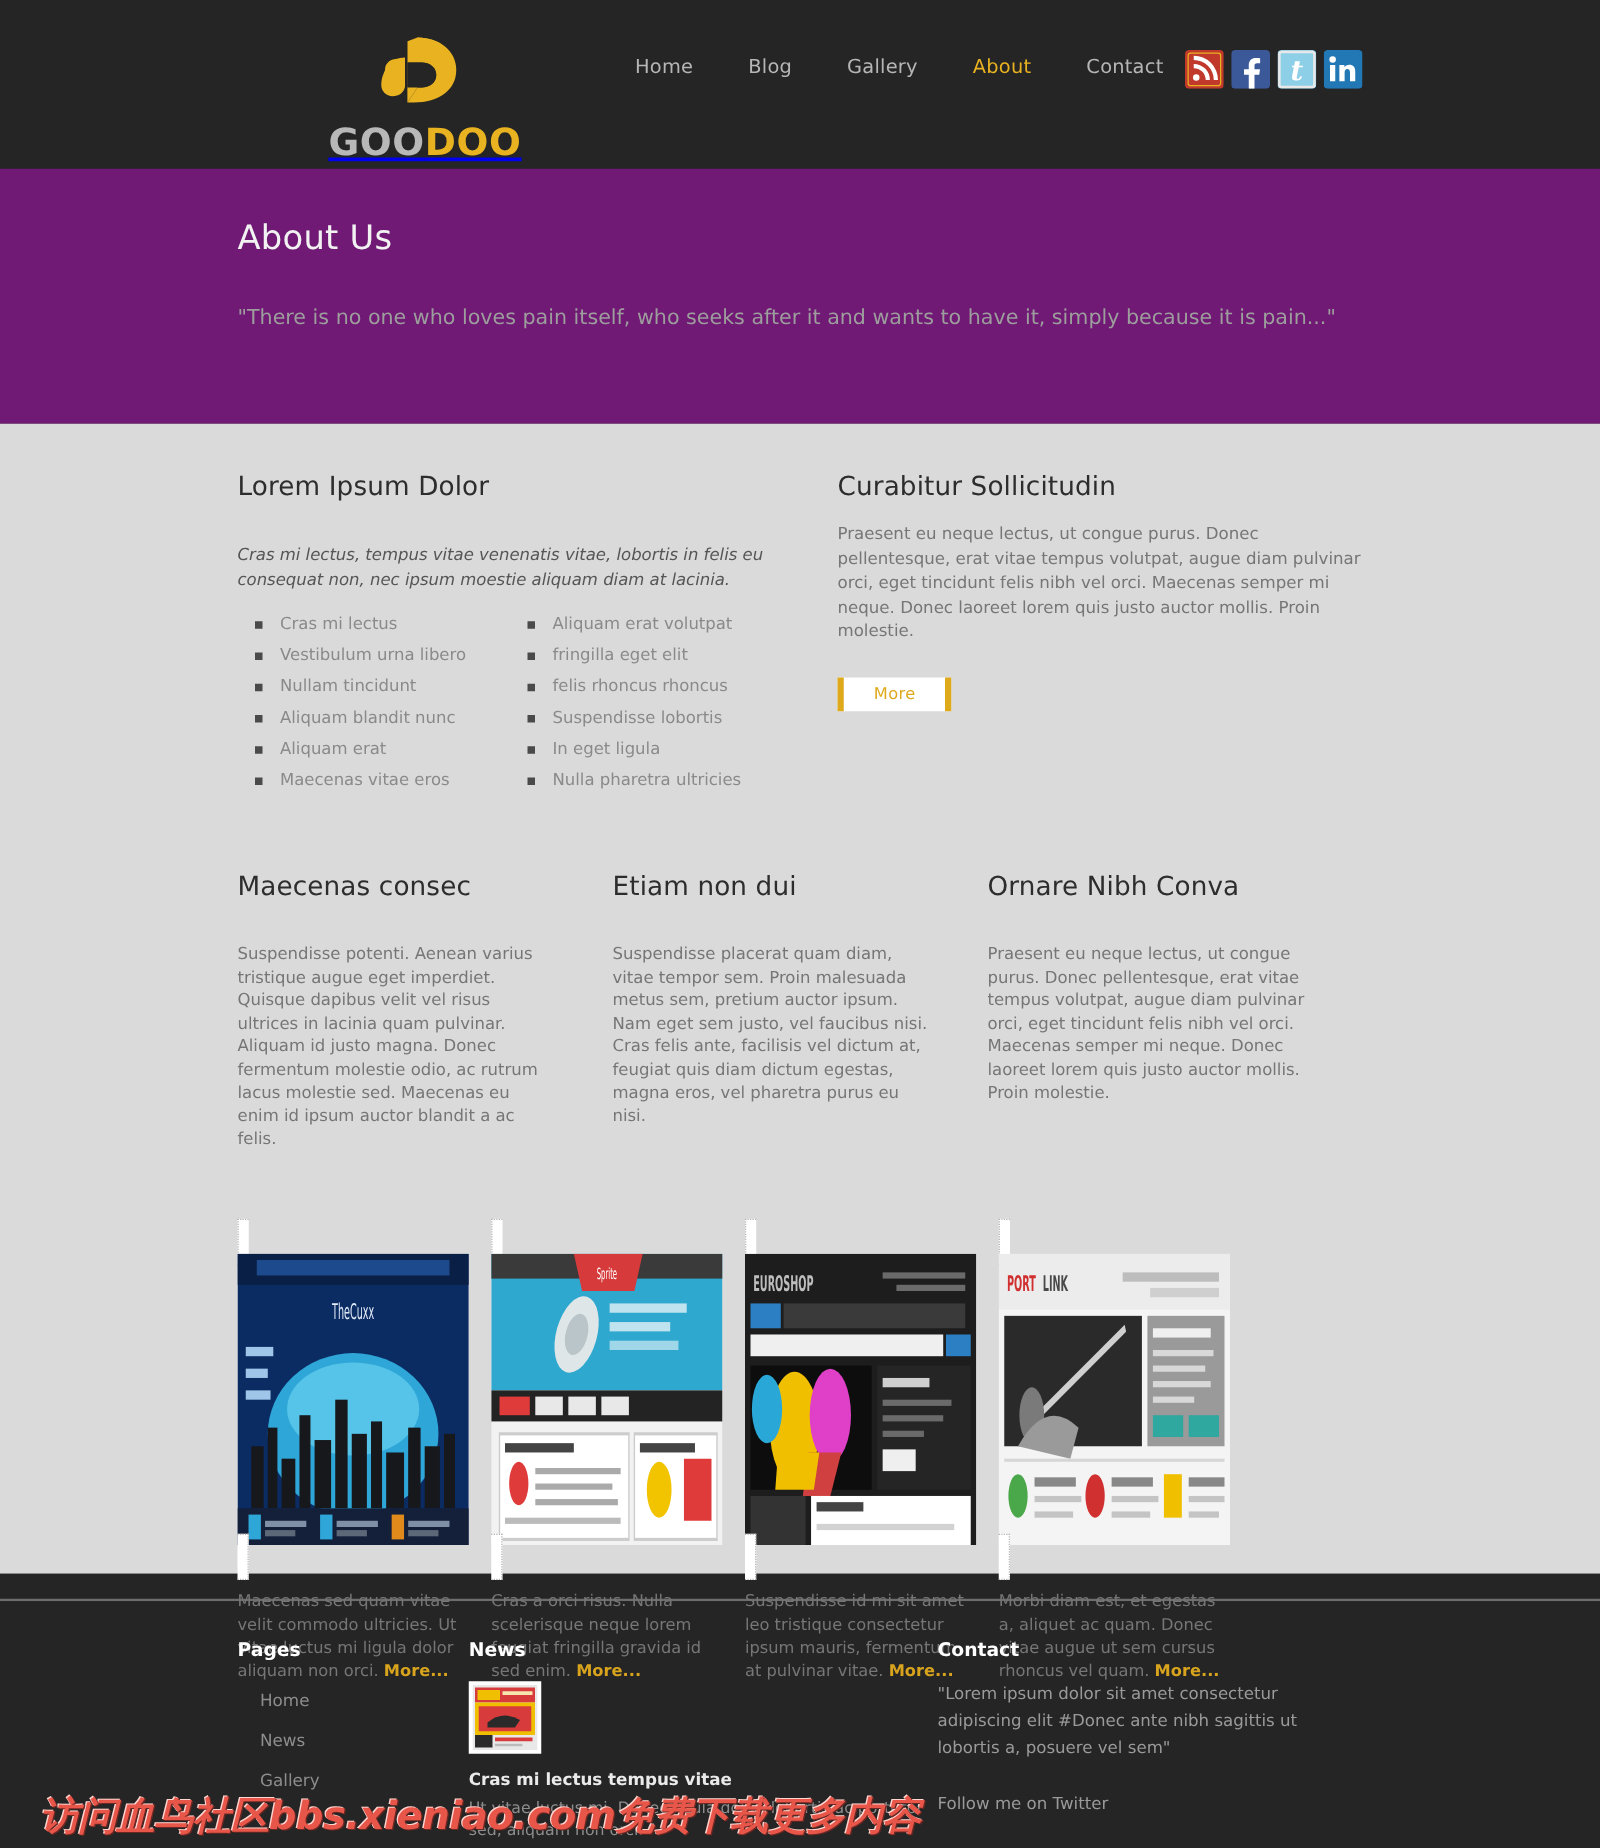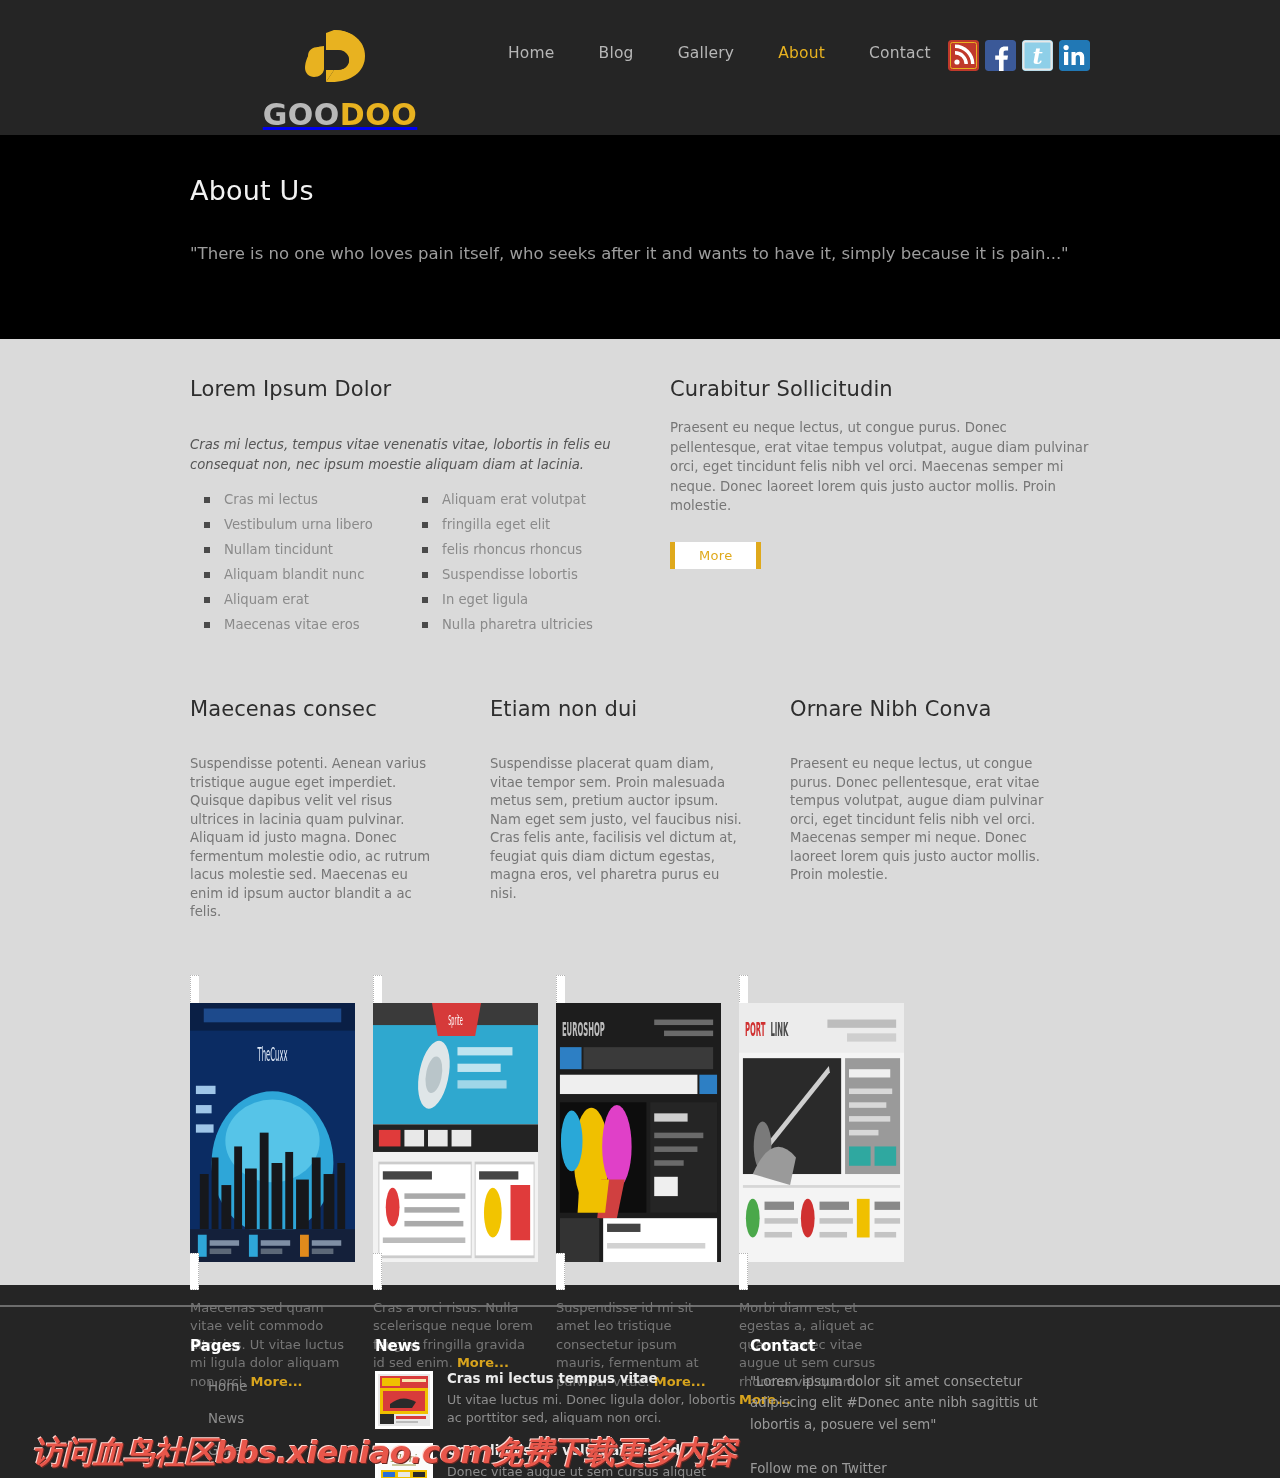--- a/index.html
+++ b/index.html
@@ -26,21 +26,21 @@
   .mainnav a {
     color: #b6b6b6; text-decoration: none; font-size: 15.5px;
     letter-spacing: 0.2px;
   }
   .mainnav a.active { color: #e8b220; }
 
   .social { display: flex; gap: 6px; margin-left: auto; margin-top: 12px; }
   .sicon { width: 31px; height: 31px; display: block; border-radius: 3px; }
 
   
-  .hero { background: #000000; padding-bottom: 70px; }
+  .hero { background: #701a75; padding-bottom: 70px; }
   .hero h1 {
     color: #f2f2f2; font-size: 27px; font-weight: normal;
     letter-spacing: 0.2px; padding-top: 40px;
   }
   .hero p {
     color: #9d9d9d; font-size: 16.5px; line-height: 31px;
     margin-top: 32px; max-width: 900px;
   }
 
   
@@ -78,21 +78,21 @@
     color: #dfa91c; font-size: 13px; padding: 6px 24px;
     text-decoration: none; letter-spacing: 0.3px;
   }
 
   .three-col { display: flex; margin-top: 60px; }
   .three-col .c { width: 300px; padding-right: 46px; }
   .three-col .c p { color: #767676; font-size: 13.2px; line-height: 18.5px; margin-top: 34px; }
 
   
   .thumbs { display: flex; margin-top: 62px; gap: 18px; }
-  .thumb { width: 165px; }
+  .thumb { width: 185px; }
   .thumb-frame {
     width: 185px; height: 110px; background: #fff;
     border: 1px dotted #b4b4b4; padding: 8px;
   }
   .shot { width: 100%; height: 100%; display: block; }
   .thumb p {
     color: #767676; font-size: 13px; line-height: 18.5px; margin-top: 18px;
   }
   .thumb p a { color: #d8a41d; text-decoration: none; font-weight: bold; }
 
@@ -106,21 +106,21 @@
 
   .footer h3 {
     color: #fff; font-size: 15px; font-weight: bold; margin-bottom: 16px;
   }
   .fnav { list-style: none; }
   .fnav li a {
     color: #8d8d8d; font-size: 13.4px; text-decoration: none;
     display: block; padding: 8.5px 0 8.5px 18px;
   }
 
-  .news-item { display: flex; gap: 14px; margin-bottom: 14px; }
+  .news-item { display: flex; gap: 14px; margin-bottom: 14px; flex-direction: column; }
   .news-thumb {
     width: 58px; height: 58px; background: #fff; padding: 3px; flex: none;
   }
   .news-thumb .shot { width: 100%; height: 100%; }
   .news-body h4 { color: #eaeaea; font-size: 13.4px; font-weight: bold; margin-bottom: 5px; }
   .news-body p { color: #8d8d8d; font-size: 12.6px; line-height: 18px; }
 
   .tw-quote { color: #9a9a9a; font-size: 13.3px; line-height: 21.5px; }
   .tw-follow { color: #9a9a9a; font-size: 13.3px; margin-top: 26px; }
 

